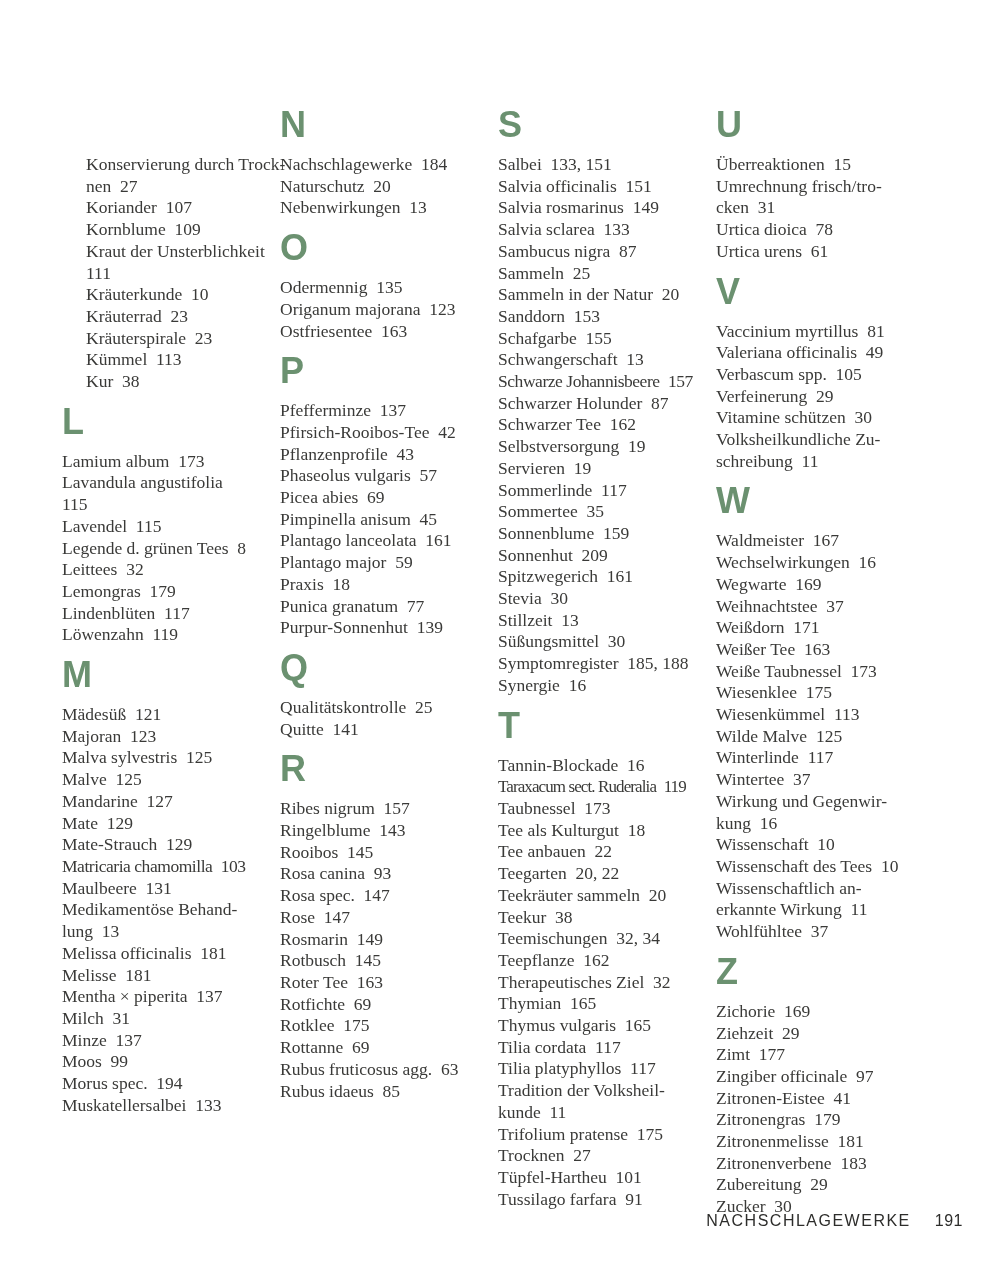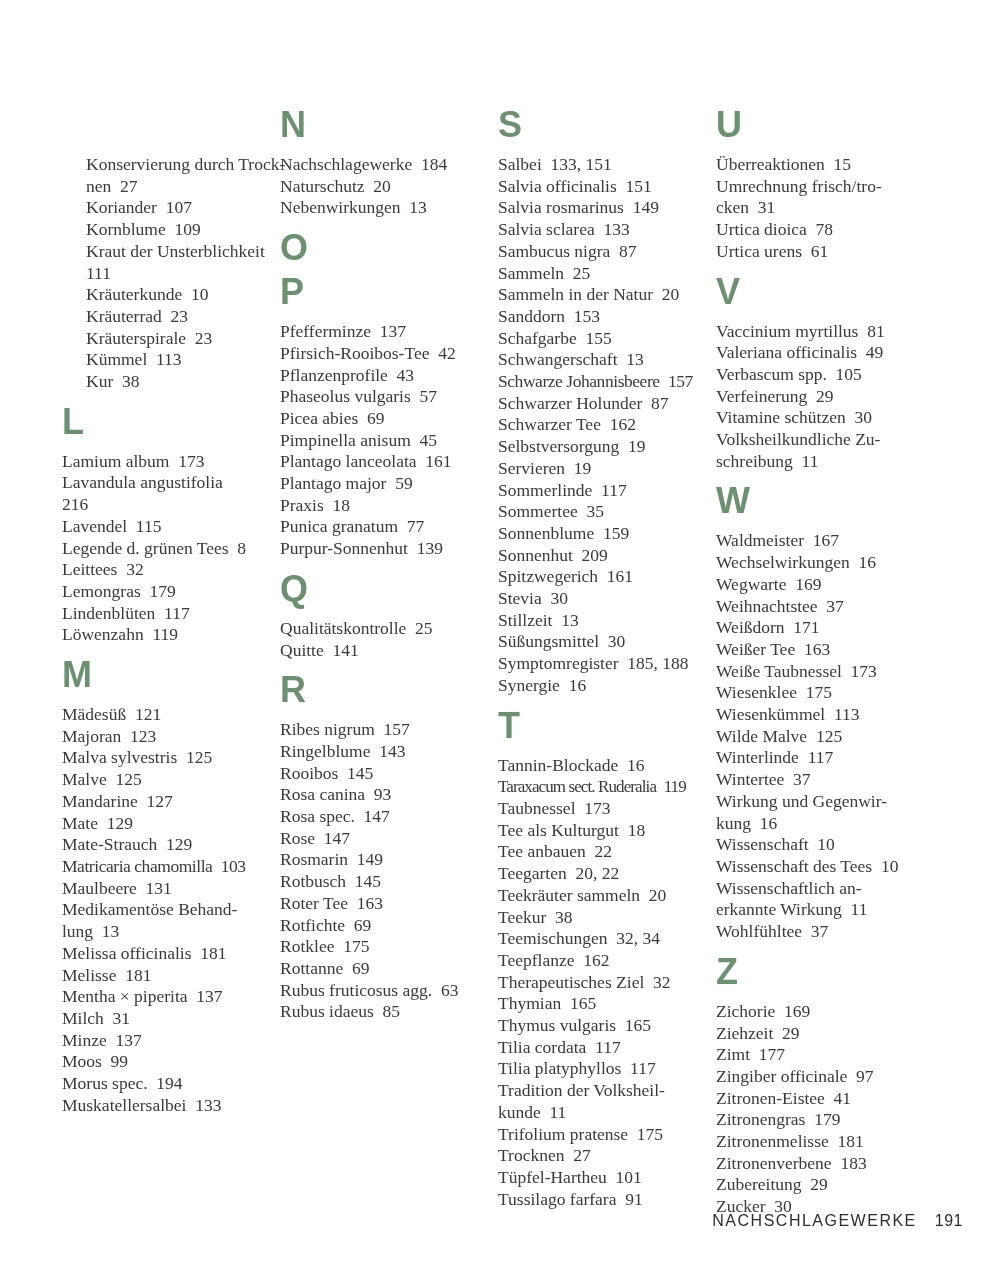--- a/index.html
+++ b/index.html
@@ -58,21 +58,21 @@
     top: 1212px;
     right: 37px;
     font-family: "Liberation Sans", sans-serif;
     font-size: 16px;
     font-weight: 500;
     color: var(--footer, #2d2d2b);
     letter-spacing: 1.5px;
     white-space: nowrap;
   }
   .footer-page {
-    margin-left: 18px;
+    margin-left: 24px;
     letter-spacing: 0.5px;
   }
 </style>
 </head>
 <body>
 
 <div class="page">
   <main class="columns">
       <div class="col">
         <section class="no-letter">
@@ -88,21 +88,21 @@
             <li class="entry">Kräuterspirale 23</li>
             <li class="entry">Kümmel 113</li>
             <li class="entry">Kur 38</li>
           </ul>
         </section>
         <section>
           <h2 class="letter">L</h2>
           <ul class="entries">
             <li class="entry">Lamium album 173</li>
             <li class="entry">Lavandula angustifolia
-216</li>
+115</li>
             <li class="entry">Lavendel 115</li>
             <li class="entry">Legende d. grünen Tees 8</li>
             <li class="entry">Leittees 32</li>
             <li class="entry">Lemongras 179</li>
             <li class="entry">Lindenblüten 117</li>
             <li class="entry">Löwenzahn 119</li>
           </ul>
         </section>
         <section>
           <h2 class="letter">M</h2>
@@ -133,20 +133,25 @@
         <section>
           <h2 class="letter">N</h2>
           <ul class="entries">
             <li class="entry">Nachschlagewerke 184</li>
             <li class="entry">Naturschutz 20</li>
             <li class="entry">Nebenwirkungen 13</li>
           </ul>
         </section>
         <section>
           <h2 class="letter">O</h2>
+          <ul class="entries">
+            <li class="entry">Odermennig 135</li>
+            <li class="entry">Origanum majorana 123</li>
+            <li class="entry">Ostfriesentee 163</li>
+          </ul>
         </section>
         <section>
           <h2 class="letter">P</h2>
           <ul class="entries">
             <li class="entry">Pfefferminze 137</li>
             <li class="entry">Pfirsich-Rooibos-Tee 42</li>
             <li class="entry">Pflanzenprofile 43</li>
             <li class="entry">Phaseolus vulgaris 57</li>
             <li class="entry">Picea abies 69</li>
             <li class="entry">Pimpinella anisum 45</li>

